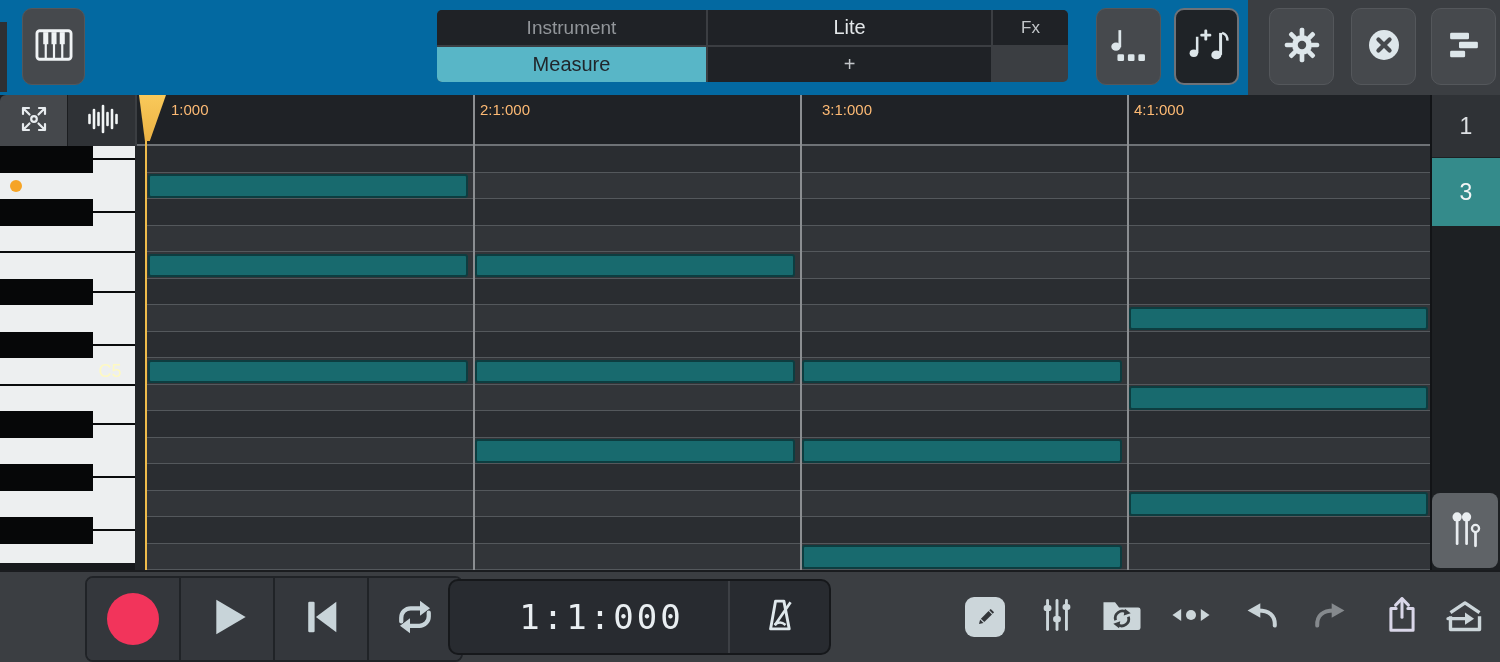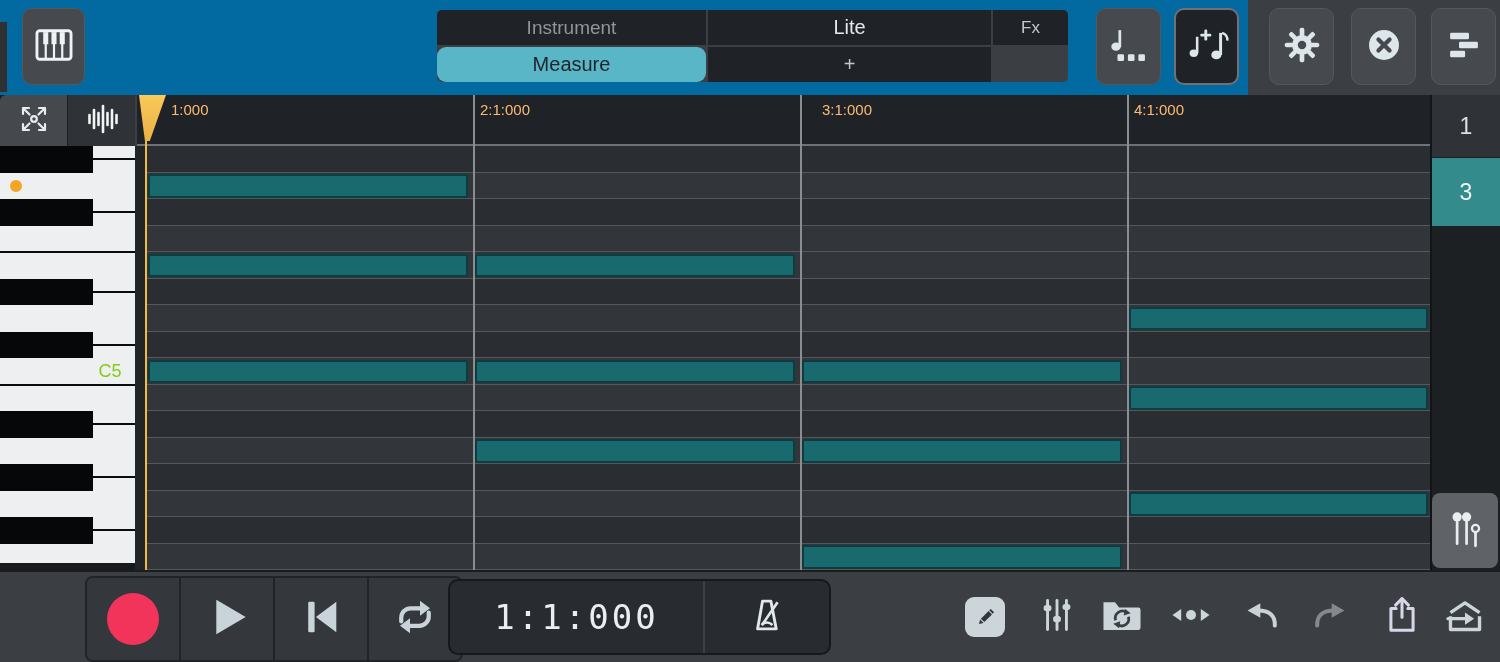--- a/index.html
+++ b/index.html
@@ -48,21 +48,21 @@
   .kb-exp{left:0;top:0;width:67px;height:51px;background:#45484c;border-radius:6px 0 0 0;
           display:flex;align-items:center;justify-content:center;}
   .kb-wav{left:68px;top:0;width:67px;height:51px;background:#2f3236;
           display:flex;align-items:center;justify-content:center;}
   .kwhite{left:0;top:51px;width:135px;height:417px;background:#edeff0;}
   .bkey{position:absolute;left:0;width:93px;height:26.5px;background:#060708;}
   .ksep{position:absolute;left:0;width:135px;height:2px;background:#0a0b0c;}
   .ksepp{position:absolute;left:93px;width:42px;height:2px;background:#0a0b0c;}
   .kbottom{left:0;top:468px;width:135px;height:7px;background:#17191c;}
   .kdot{left:10px;top:85px;width:12px;height:12px;border-radius:50%;background:#f6a426;}
-  .klabel{left:92px;top:266px;width:36px;text-align:center;font-size:18px;color:#84cc16;}
+  .klabel{left:92px;top:266px;width:36px;text-align:center;font-size:18px;color:#fef9c3;}
 
   
   .sidebar{left:1430px;top:95px;width:70px;height:475px;background:#1d2023;
            border-left:2px solid #121417;box-sizing:border-box;z-index:9;}
   .clip{position:absolute;left:0;width:68px;display:flex;align-items:center;justify-content:center;
         font-size:23px;color:#dde0e3;}
   .clip1{top:0;height:62px;background:#2f3236;}
   .clip3{top:63px;height:68px;background:#348b8b;color:#f2f5f5;}
   .mixer-btn{left:1432px;top:493px;width:66px;height:75px;background:#5f6367;border-radius:8px;
              display:flex;align-items:center;justify-content:center;z-index:10;}
@@ -72,21 +72,21 @@
              border-top:2px solid #1a1c1f;box-sizing:border-box;}
   .tgroup{position:absolute;left:85px;top:4px;height:82px;display:flex;
           border:2px solid #202327;border-radius:8px;overflow:hidden;}
   .tbtn{width:92px;background:#34373c;border-right:2px solid #202327;
         display:flex;align-items:center;justify-content:center;}
   .tbtn:last-child{border-right:none;}
   .rec-circle{width:52px;height:52px;border-radius:50%;background:#f2345b;}
   .timepanel{position:absolute;left:448px;top:7px;width:383px;height:76px;background:#282b30;
              border:2px solid #16181b;border-radius:10px;display:flex;box-sizing:border-box;}
   .timetext{width:253px;display:flex;align-items:center;justify-content:center;
-            font-family:"DejaVu Sans Mono",monospace;font-size:34px;letter-spacing:3px;color:#e9eef1;}
+            font-family:"DejaVu Sans Mono",monospace;font-size:34px;letter-spacing:3px;color:#e9eef1;margin-left:25px;}
   .metro{flex:1;border-left:2px solid #3d4045;display:flex;align-items:center;justify-content:center;}
   .ticon{position:absolute;top:23px;width:44px;height:44px;
          display:flex;align-items:center;justify-content:center;}
   .pencil-bg{background:#ccd6da;border-radius:9px;width:40px;height:40px;
              display:flex;align-items:center;justify-content:center;}
 </style>
 </head>
 <body>
 
 <div class="page">
@@ -105,21 +105,21 @@
           <rect x="17.7" y="8.3" width="4.6" height="11" fill="#f0f3f5"></rect>
           <rect x="25.2" y="8.3" width="4.6" height="11" fill="#f0f3f5"></rect>
         </svg>
       </span>
     </div>
 
     <div class="abs selector">
       <div class="sel-cell sel-h1">Instrument</div>
       <div class="sel-cell sel-h2">Lite</div>
       <div class="sel-cell sel-h3">Fx</div>
-      <div class="sel-cell sel-v2" style="background: rgb(88, 182, 199); border-radius: 9px;">Measure</div>
+      <div class="sel-cell sel-v2" style="background: rgb(88, 182, 199);">Measure</div>
       <div class="sel-cell">+</div>
     </div>
 
     <div class="abs sqbtn tb-btn" style="left:1096px;">
       <span>
         <svg viewBox="0 0 40 36" width="44" height="40" fill="#dde6ea">
           <ellipse cx="8.2" cy="19.5" rx="4.3" ry="3.7"></ellipse>
           <rect x="10.4" y="4.5" width="2.5" height="15.5"></rect>
           <rect x="9.5" y="26.5" width="6" height="6" rx="1.2"></rect>
           <rect x="19" y="26.5" width="6" height="6" rx="1.2"></rect>

